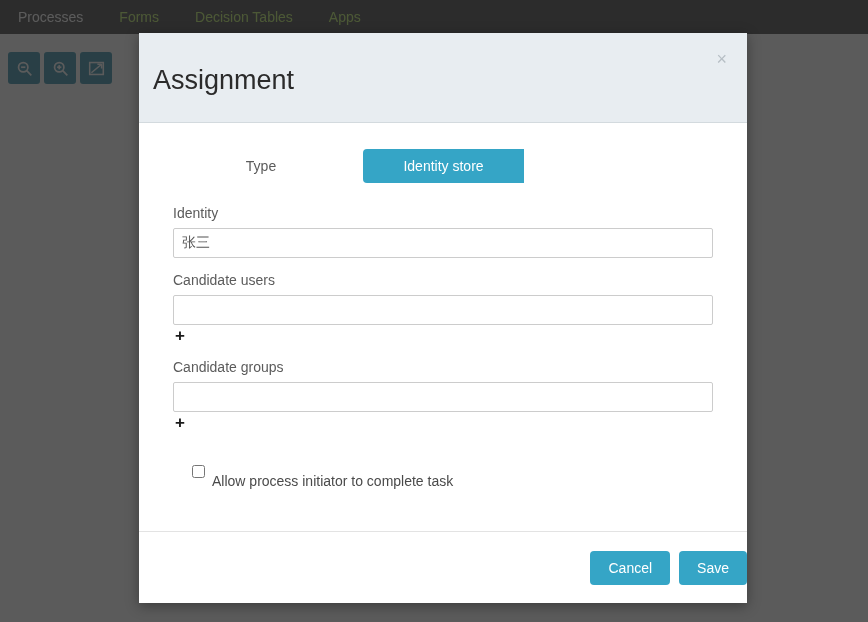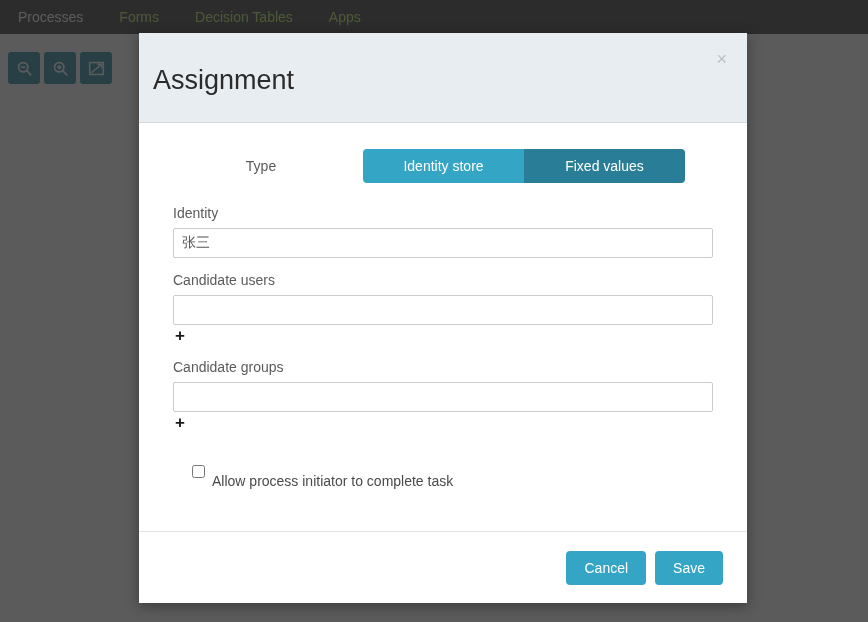--- a/index.html
+++ b/index.html
@@ -226,21 +226,20 @@
   }
 
   
   #modal-footer {
     flex: 0 0 auto;
     height: 72px;
     border-top: 1px solid #e3e3e3;
     display: flex;
     align-items: center;
     justify-content: flex-end;
-    padding-right: 24px;
     gap: 9px;
   }
 
   .footer-btn {
     background-color: #35a5c6;
     border: none;
     border-radius: 4px;
     color: #ffffff;
     font-size: 14px;
     padding: 9px 18px;
@@ -309,21 +308,20 @@
     <h1 id="modal-title">Assignment</h1>
     <button id="modal-close">×</button>
   </div>
 
   <div id="modal-body">
 
     <div class="type-row">
       <div class="type-label">Type</div>
       <div class="btn-group">
         <button class="toggle-btn inactive">Identity store</button>
-        <button class="toggle-btn active">Fixed values</button>
       </div>
     </div>
 
     <div class="field-block">
       <label class="field-label">Identity</label>
       <input class="field-input" type="text" value="张三" style="">
     </div>
 
     <div class="field-block">
       <label class="field-label">Candidate users</label>

